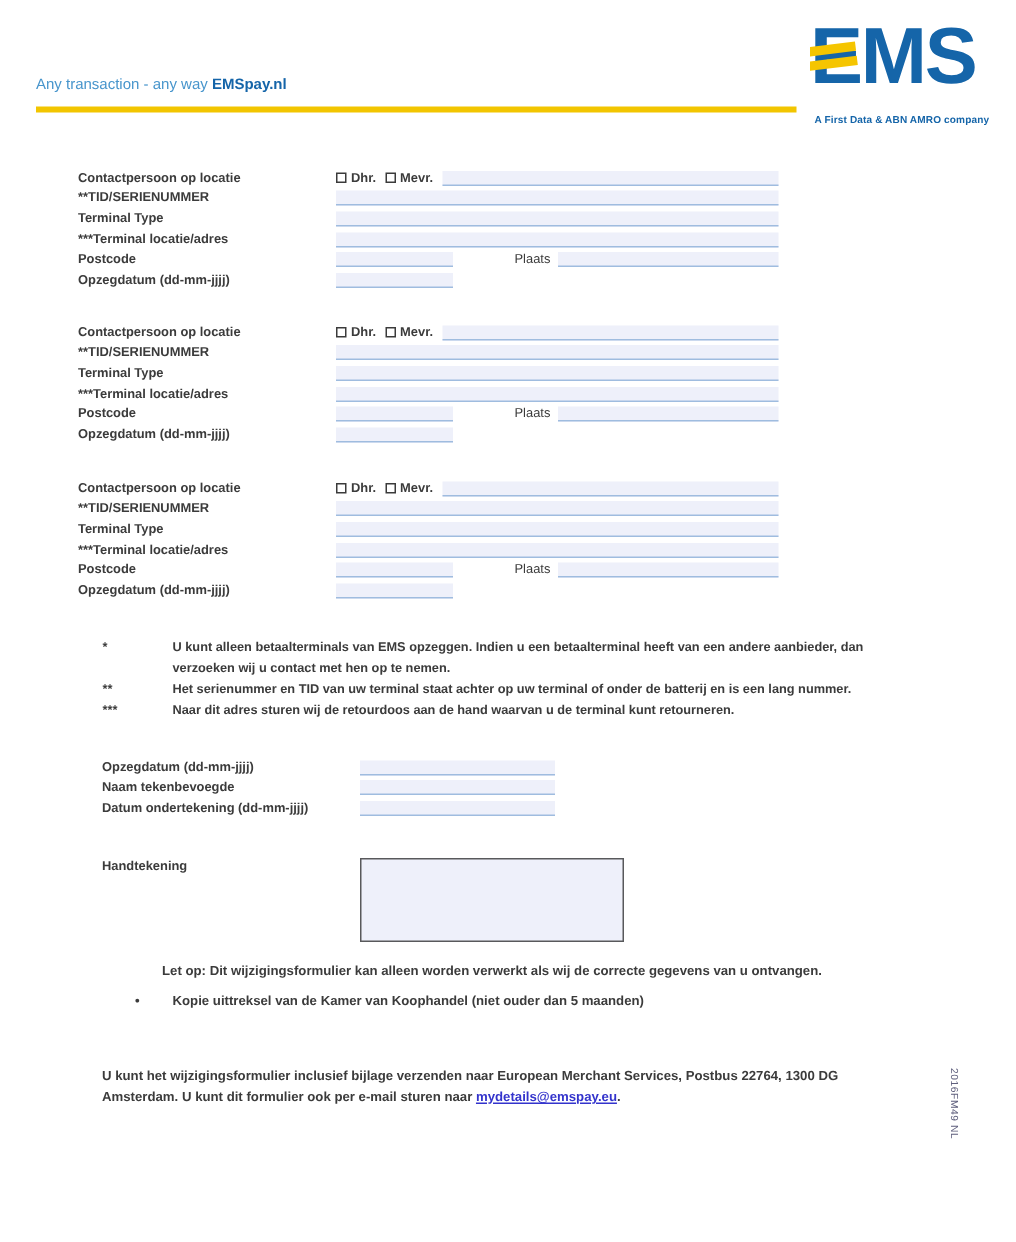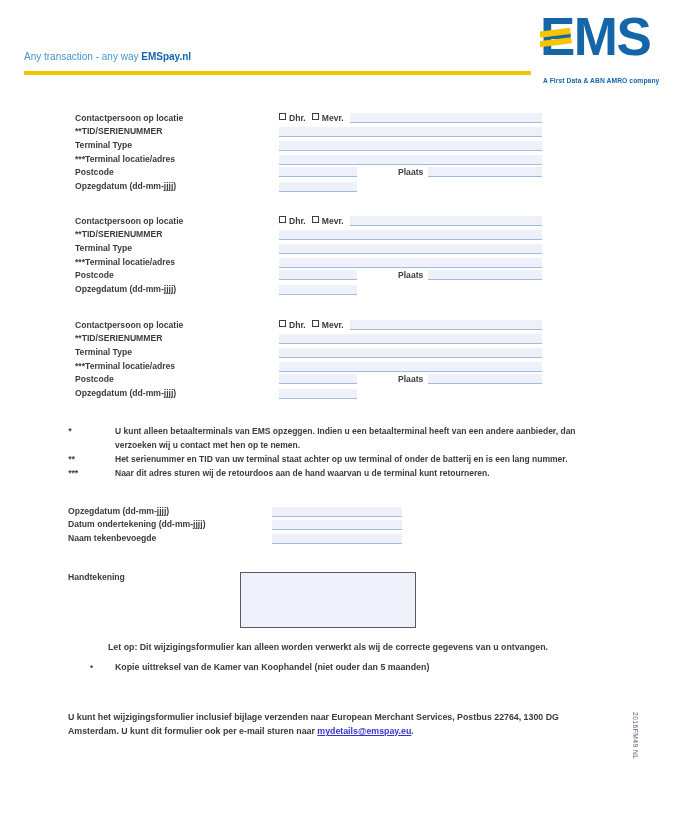--- a/index.html
+++ b/index.html
@@ -8,31 +8,31 @@
   .page { position:relative; width:677px; height:828px; background:#ffffff; overflow:hidden; }
 
   
   .tagline { position:absolute; left:24px; top:51px; font-size:10px; color:#4795CC; white-space:nowrap; }
   .tagline b { color:#1565A9; }
   .yellow-bar { position:absolute; left:24px; top:71px; width:507px; height:4px; background:#F2C500; }
   .logo { position:absolute; left:540px; top:8px; width:124px; height:56px; }
   .logo-sub { position:absolute; left:543px; top:77px; font-size:6.7px; font-weight:bold; color:#1565A9; white-space:nowrap; letter-spacing:0.1px; }
 
   
-  .section { position:absolute; left:75px; width:467px; }
+  .section { position:absolute; left:52px; width:467px; }
   .s1 { top:110px; } .s2 { top:213px; } .s3 { top:317px; }
   .frow { display:flex; align-items:flex-end; height:13.7px; }
   .flabel { width:172px; flex:none; font-size:8.6px; font-weight:bold; line-height:11px; white-space:nowrap; }
-  .finput { flex:1; display:flex; align-items:flex-start; min-width:0;margin-left:32px; }
+  .finput { flex:1; display:flex; align-items:flex-end; min-width:0; }
   .field { background:#EEF0FA; border-bottom:1px solid #9FBCDF; height:10px; }
   .grow { flex:1; }
   .cb { width:7px; height:7px; border:1px solid #3b3b3b; margin:0 3px 2px 0; flex:none; background:#ffffff; }
   .cb-lbl { font-size:8.6px; font-weight:bold; line-height:11px; margin-right:6px; }
   .w-post { width:78px; flex:none; }
-  .plaats-lbl { font-size:8.6px; font-weight:bold; line-height:11px; margin:0 5px; flex:none;padding-left:36px; }
+  .plaats-lbl { font-size:8.6px; font-weight:normal; line-height:11px; margin:0 5px; flex:none;padding-left:36px; }
 
   
   .footnotes { position:absolute; left:68px; top:424px; width:541px; }
   .fnrow { display:flex; }
   .fnmark { width:47px; flex:none; font-size:8.5px; font-weight:bold; font-style:italic; line-height:14px; }
   .fntext { flex:1; font-size:8.5px; font-weight:bold; line-height:14px; }
 
   
   .signoff { position:absolute; left:68px; top:503px; width:467px; }
   .w-sign { width:130px; flex:none; }
@@ -222,27 +222,27 @@
   </div>
 
   <div class="signoff">
     <div class="frow">
       <div class="flabel">Opzegdatum (dd-mm-jjjj)</div>
       <div class="finput">
           <div class="field w-sign"></div>
         </div>
     </div>
     <div class="frow">
+      <div class="flabel">Naam tekenbevoegde</div>
+      <div class="finput">
+          <div class="field w-sign"></div>
+        </div>
+    </div>
+    <div class="frow">
       <div class="flabel">Datum ondertekening (dd-mm-jjjj)</div>
-      <div class="finput">
-          <div class="field w-sign"></div>
-        </div>
-    </div>
-    <div class="frow">
-      <div class="flabel">Naam tekenbevoegde</div>
       <div class="finput">
           <div class="field w-sign"></div>
         </div>
     </div>
   </div>
 
   <div class="handtekening">
     <div class="flabel">Handtekening</div>
     <div class="sig-box"></div>
   </div>

